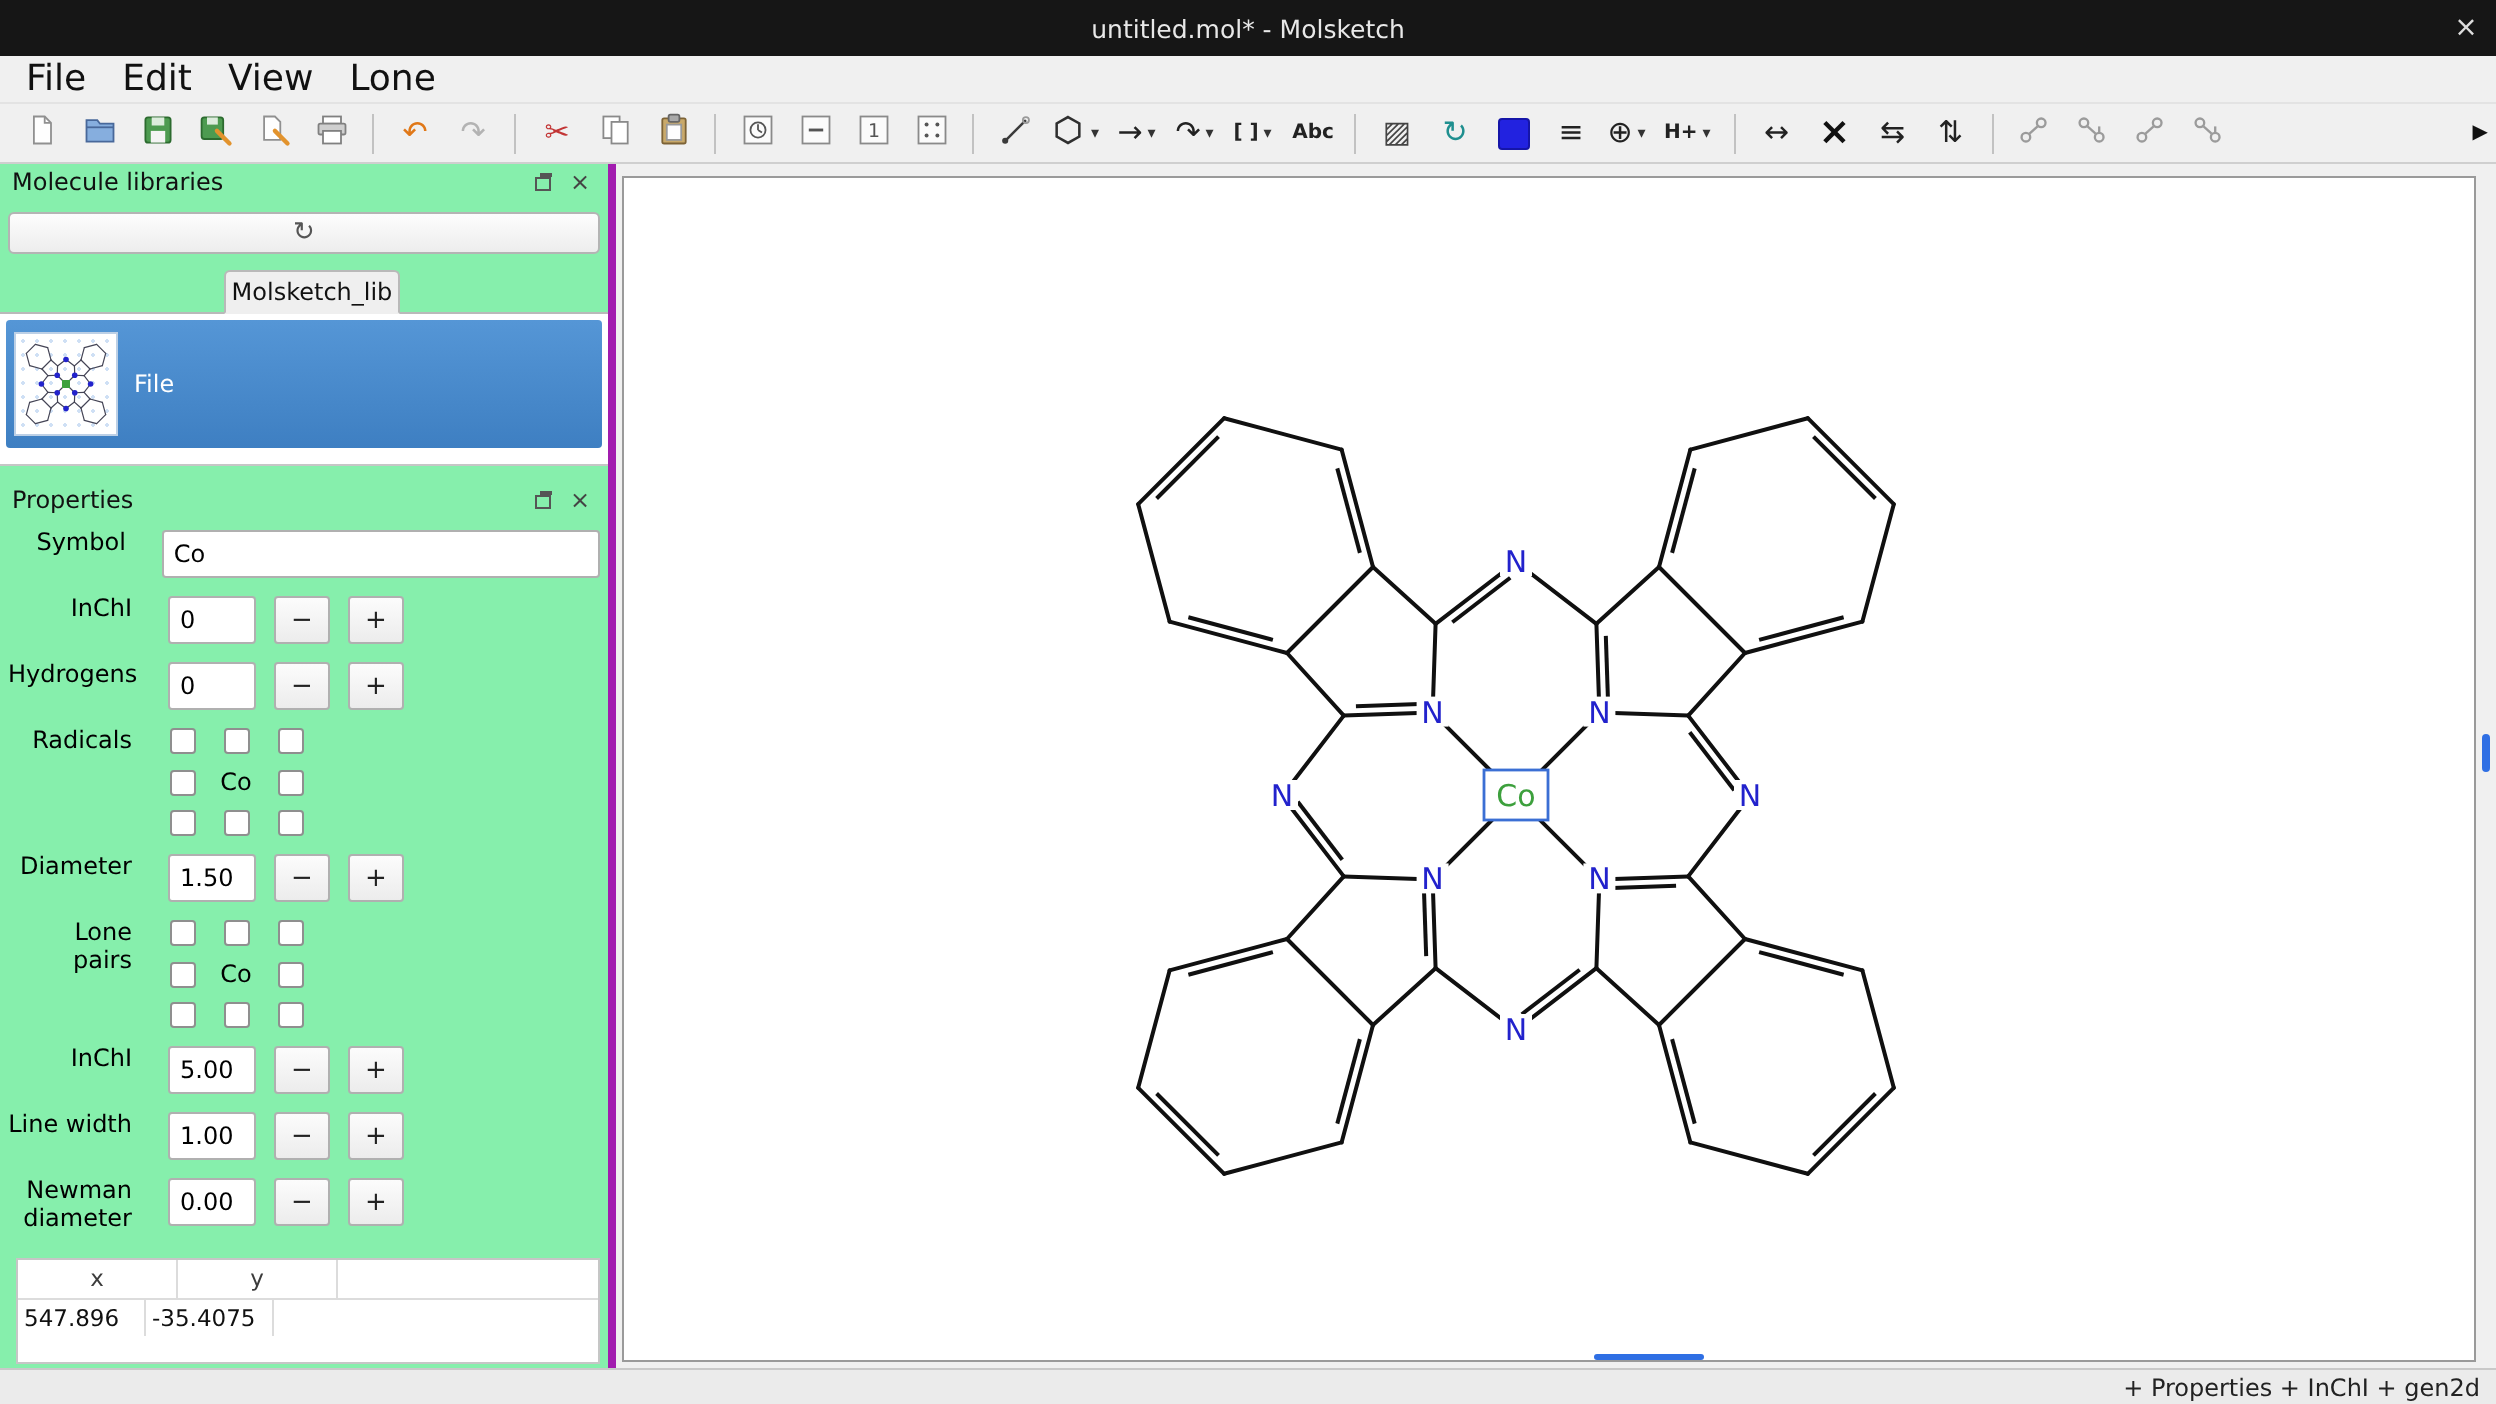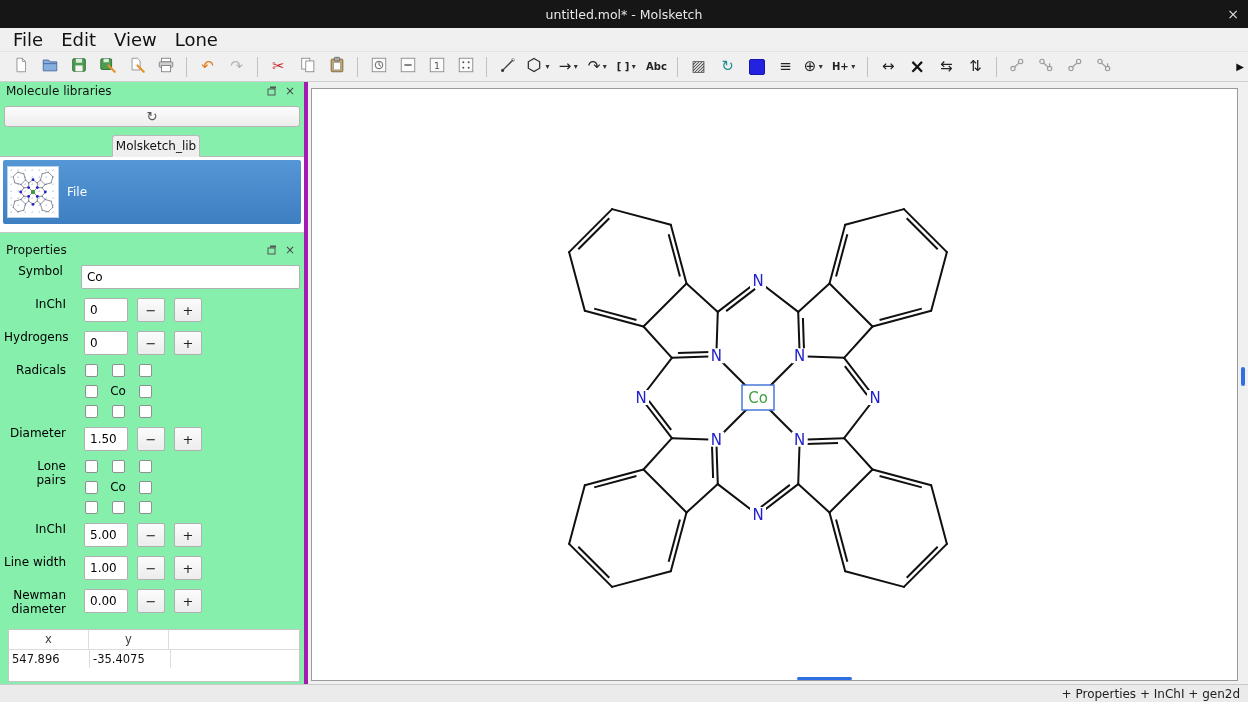--- a/index.html
+++ b/index.html
@@ -65,21 +65,21 @@
   .cb-grid { display:grid; grid-template-columns:repeat(3,14px); column-gap:13px; row-gap:7px;
     justify-items:center; align-items:center; }
   .cb { width:13px; height:13px; background:#fff; border:1px solid #8f8f8f; border-radius:2px; display:inline-block; }
   .grid-center { font-size:12px; color:#000; }
   .coord-table { margin:12px 4px 0 4px; width:292px; border:1px solid #c6c6c6; background:#fff; }
   .ct-row { display:flex; height:19px; }
   .ct-row + .ct-row { border-top:1px solid #dcdcdc; }
   .ct-h { width:80px; text-align:center; color:#3c3c3c; border-right:1px solid #dcdcdc;
     line-height:18px; font-size:11.5px; }
   .ct-h.last { flex:1; border-right:none; }
-  .ct-c { width:81px; padding-left:3px; border-right:1px solid #dcdcdc; line-height:18px; font-size:11.5px; }
+  .ct-c { width:64px; padding-left:3px; border-right:1px solid #dcdcdc; line-height:18px; font-size:11.5px; }
   .ct-c.last { flex:1; border-right:none; }
   .ct-blank { height:13px; }
   
   .canvas-wrap { flex:1; margin:6px 10px 3px 3px; background:#fff; border:1px solid #9a9a9a; position:relative; }
   .canvas-wrap svg { display:block; }
   .hscroll-ind { position:absolute; left:797px; top:677px; width:55px; height:3px; background:#2f6fe4; border-radius:2px; }
   .vscroll-ind { position:absolute; left:1241px; top:367px; width:4px; height:19px; background:#2f6fe4; border-radius:2px; }
   
   .statusbar { position:absolute; left:0; right:0; bottom:0; height:18px; background:#ebebeb;
     border-top:1px solid #c9c9c9; display:flex; align-items:center; justify-content:flex-end;

